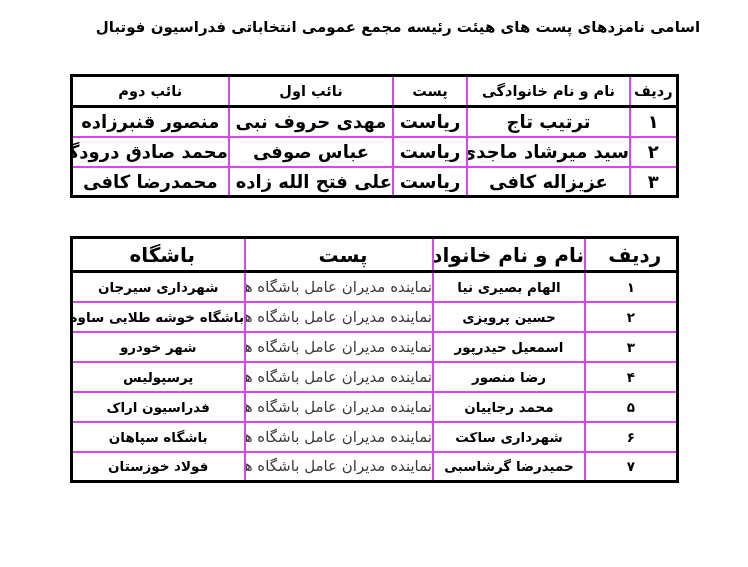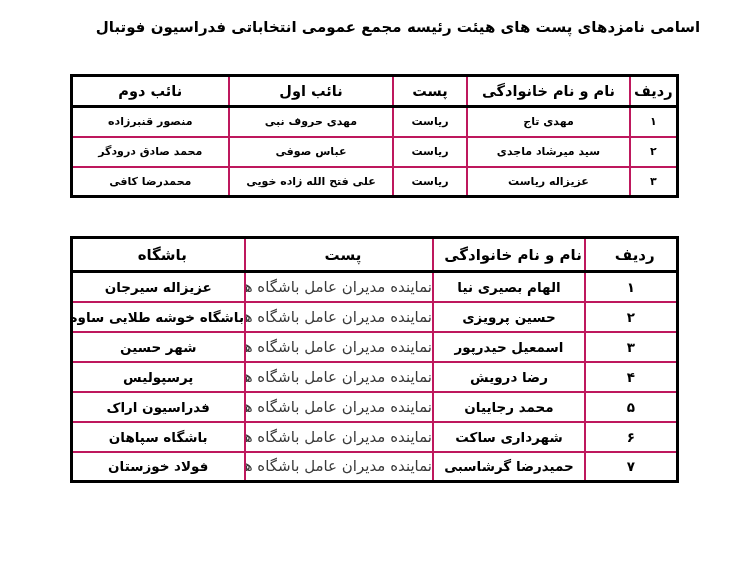--- a/index.html
+++ b/index.html
@@ -26,40 +26,40 @@
   }
   .tbl {
     border-collapse: collapse;
     width: 606px;
     margin: 0 auto;
     table-layout: fixed;
     border: 3px solid #000;
     text-align: center;
   }
   .tbl th, .tbl td {
-    border: 2px solid #be185d;
+    border: 2px solid #d946ef;
     text-align: center;
     vertical-align: middle;
     overflow: hidden;
     white-space: nowrap;
   }
   .tbl thead tr { border-bottom: 3px solid #000; }
   .tbl th { font-weight: bold; }
   
   .t1 { margin-top: 31px; }
   .t1 th { height: 31px; font-size: 14.5px; }
-  .t1 td { height: 30px; font-size: 11px; font-weight: bold; }
+  .t1 td { height: 30px; font-size: 18px; font-weight: bold; }
   .t1 th:nth-child(1), .t1 td:nth-child(1) { width: 47px; }
   .t1 th:nth-child(2), .t1 td:nth-child(2) { width: 163px; }
   .t1 th:nth-child(3), .t1 td:nth-child(3) { width: 74px; }
   .t1 th:nth-child(4), .t1 td:nth-child(4) { width: 164px; }
   .t1 th:nth-child(5), .t1 td:nth-child(5) { width: 158px; }
   
   .t2 { margin-top: 38px; }
-  .t2 th { height: 34px; font-size: 15px; padding-left: 8px; }
+  .t2 th { height: 34px; font-size: 20px; padding-left: 8px; }
   .t2 td { height: 30px; font-size: 13.5px; font-weight: bold; }
   .t2 th:nth-child(1), .t2 td:nth-child(1) { width: 92px; }
   .t2 th:nth-child(2), .t2 td:nth-child(2) { width: 152px; }
   .t2 th:nth-child(3), .t2 td:nth-child(3) { width: 188px; }
   .t2 th:nth-child(4), .t2 td:nth-child(4) { width: 174px; }
   .t2 td:nth-child(3) {
     font-weight: normal;
     font-size: 15px;
     color: #3a3a3a;
   }
@@ -78,35 +78,35 @@
           <th>ردیف</th>
           <th>نام و نام خانوادگی</th>
           <th>پست</th>
           <th>نائب اول</th>
           <th>نائب دوم</th>
         </tr>
       </thead>
       <tbody>
         <tr>
           <td>۱</td>
-          <td>مهدی تاج</td>
+          <td>ترتیب تاج</td>
           <td>ریاست</td>
           <td>مهدی حروف نبی</td>
           <td>منصور قنبرزاده</td>
         </tr>
         <tr>
           <td>۲</td>
           <td>سید میرشاد ماجدی</td>
           <td>ریاست</td>
           <td>عباس صوفی</td>
           <td>محمد صادق درودگر</td>
         </tr>
         <tr>
           <td>۳</td>
-          <td>عزیزاله ریاست</td>
+          <td>عزیزاله کافی</td>
           <td>ریاست</td>
           <td>علی فتح الله زاده خویی</td>
           <td>محمدرضا کافی</td>
         </tr>
       </tbody>
     </table>
 
   <table id="table2" class="tbl t2">
       <thead>
         <tr>
@@ -114,37 +114,37 @@
           <th>نام و نام خانوادگی</th>
           <th>پست</th>
           <th>باشگاه</th>
         </tr>
       </thead>
       <tbody>
         <tr>
           <td>۱</td>
           <td>الهام بصیری نیا</td>
           <td>نماینده مدیران عامل باشگاه ها</td>
-          <td>عزیزاله سیرجان</td>
+          <td>شهرداری سیرجان</td>
         </tr>
         <tr>
           <td>۲</td>
           <td>حسین پرویزی</td>
           <td>نماینده مدیران عامل باشگاه ها</td>
           <td>باشگاه خوشه طلایی ساوه</td>
         </tr>
         <tr>
           <td>۳</td>
           <td>اسمعیل حیدرپور</td>
           <td>نماینده مدیران عامل باشگاه ها</td>
-          <td>شهر حسین</td>
+          <td>شهر خودرو</td>
         </tr>
         <tr>
           <td>۴</td>
-          <td>رضا درویش</td>
+          <td>رضا منصور</td>
           <td>نماینده مدیران عامل باشگاه ها</td>
           <td>پرسپولیس</td>
         </tr>
         <tr>
           <td>۵</td>
           <td>محمد رجاییان</td>
           <td>نماینده مدیران عامل باشگاه ها</td>
           <td>فدراسیون اراک</td>
         </tr>
         <tr>

